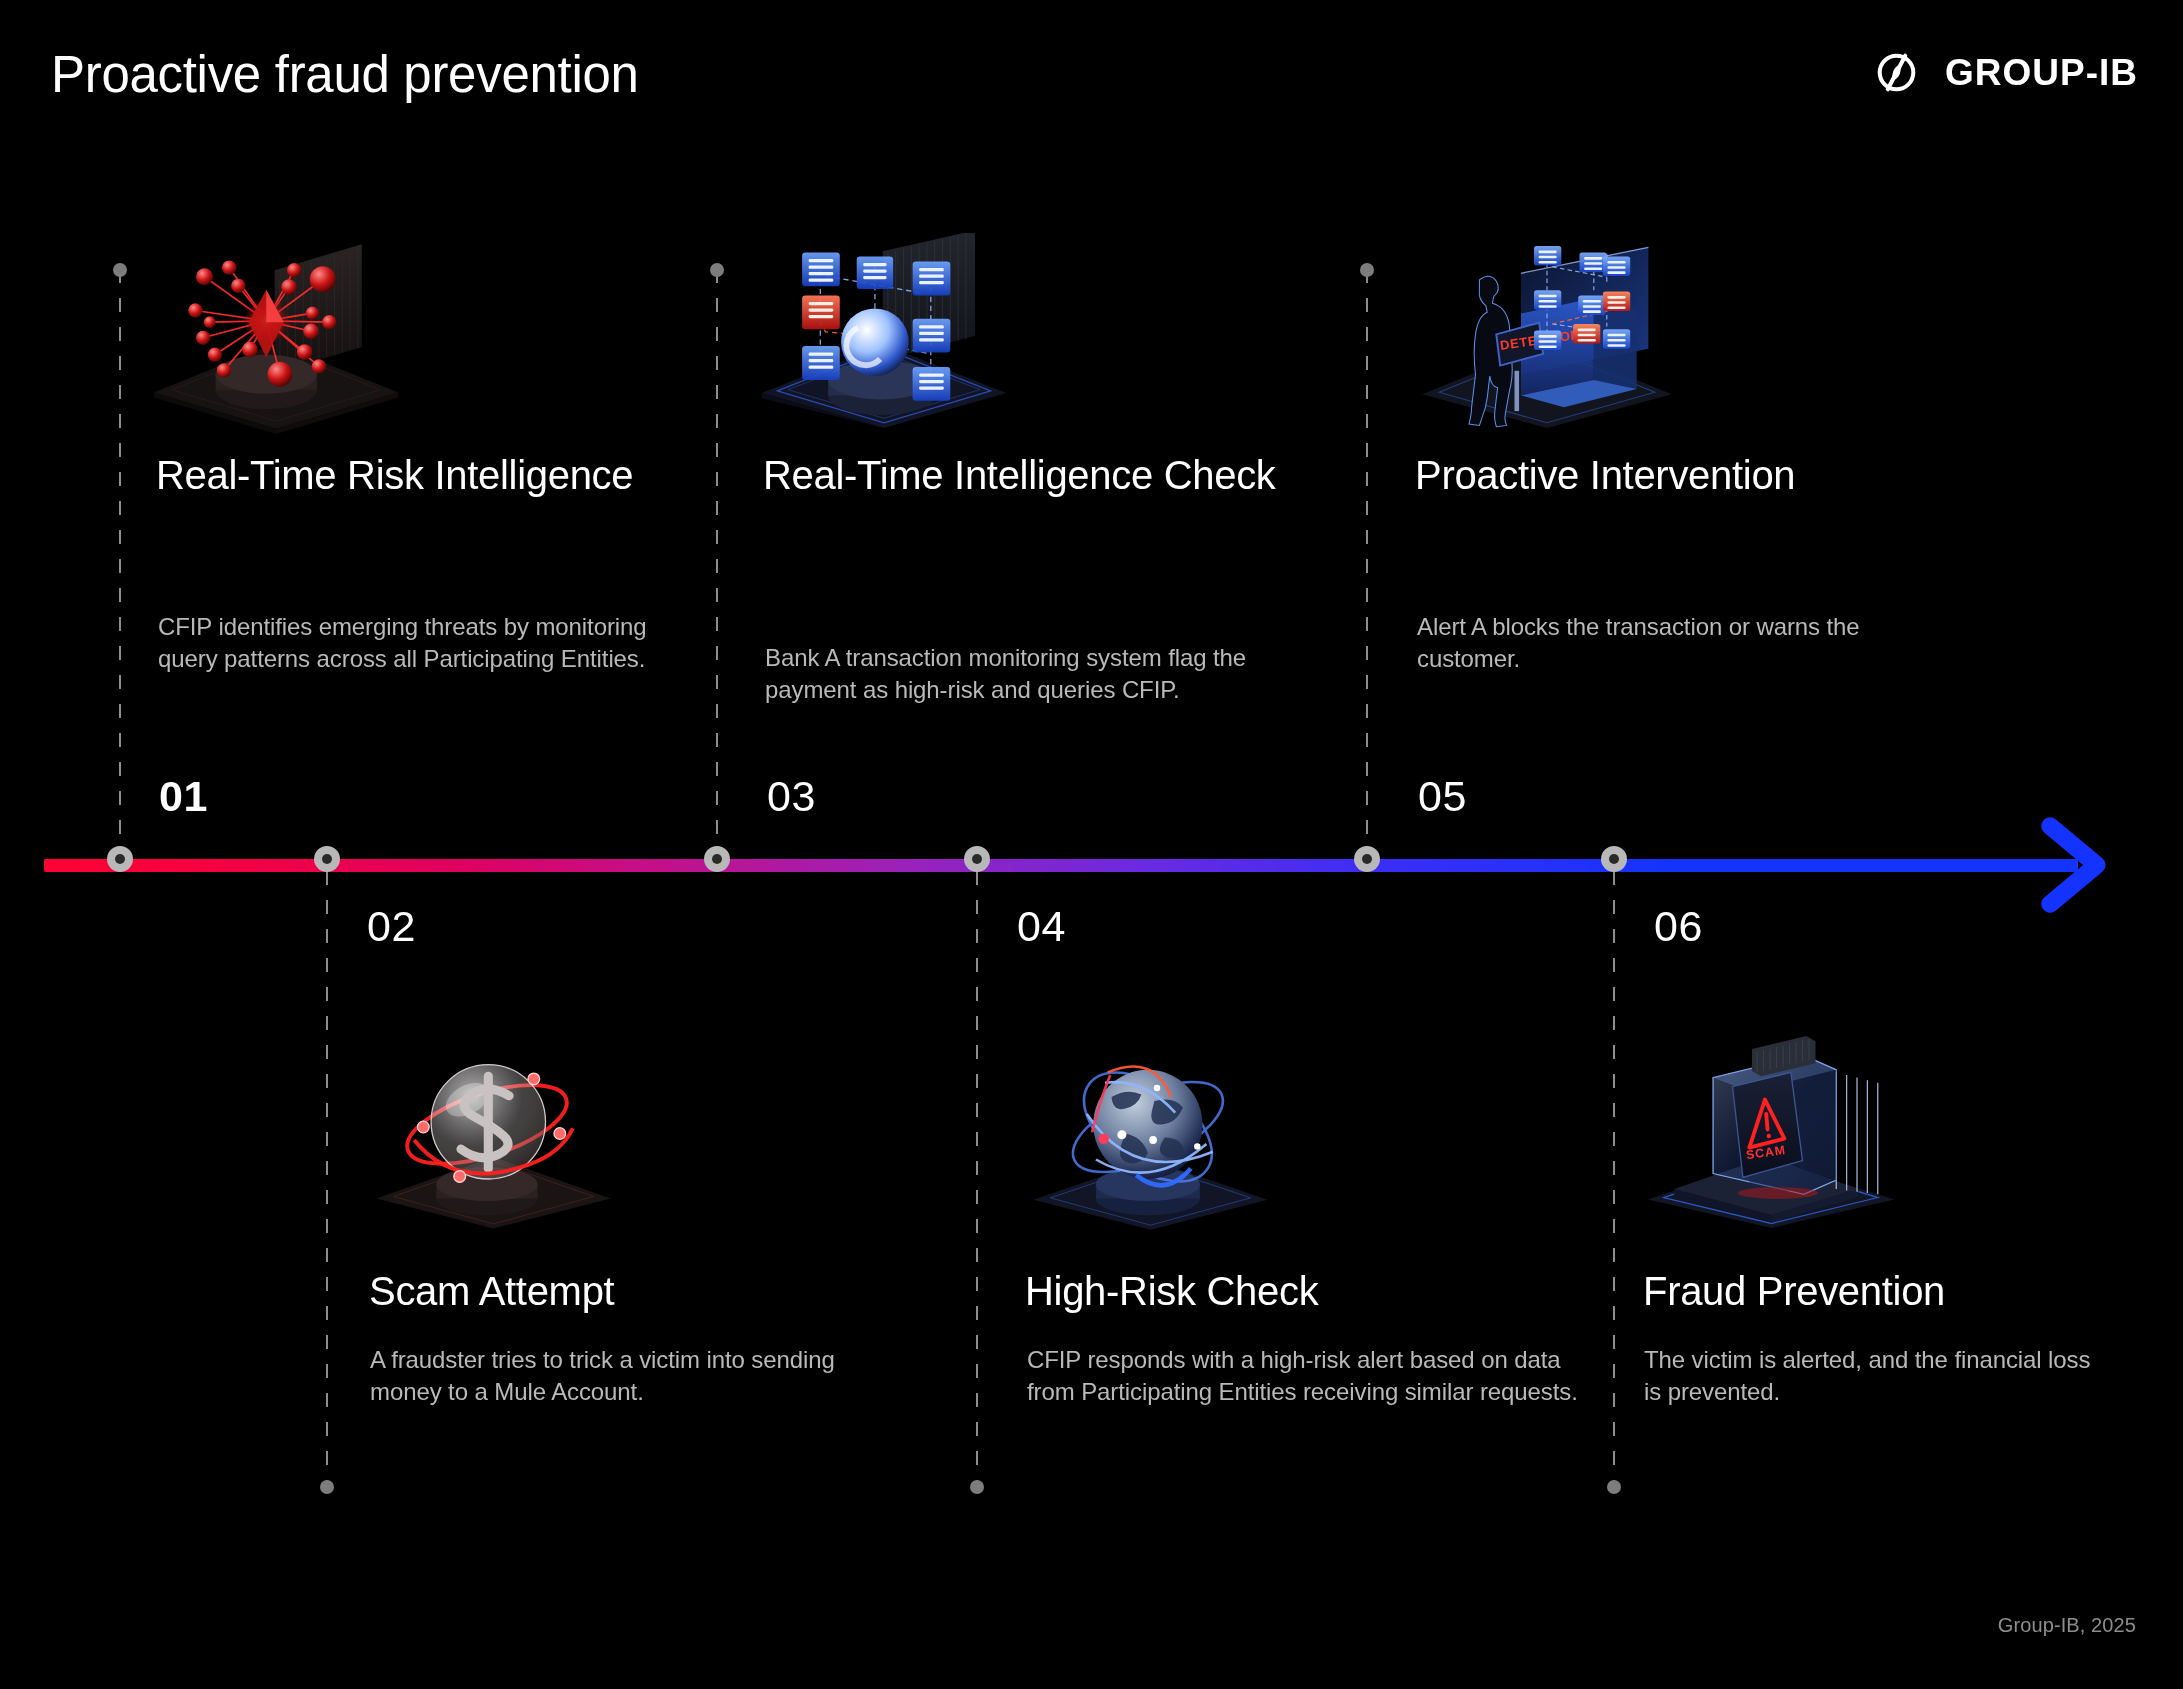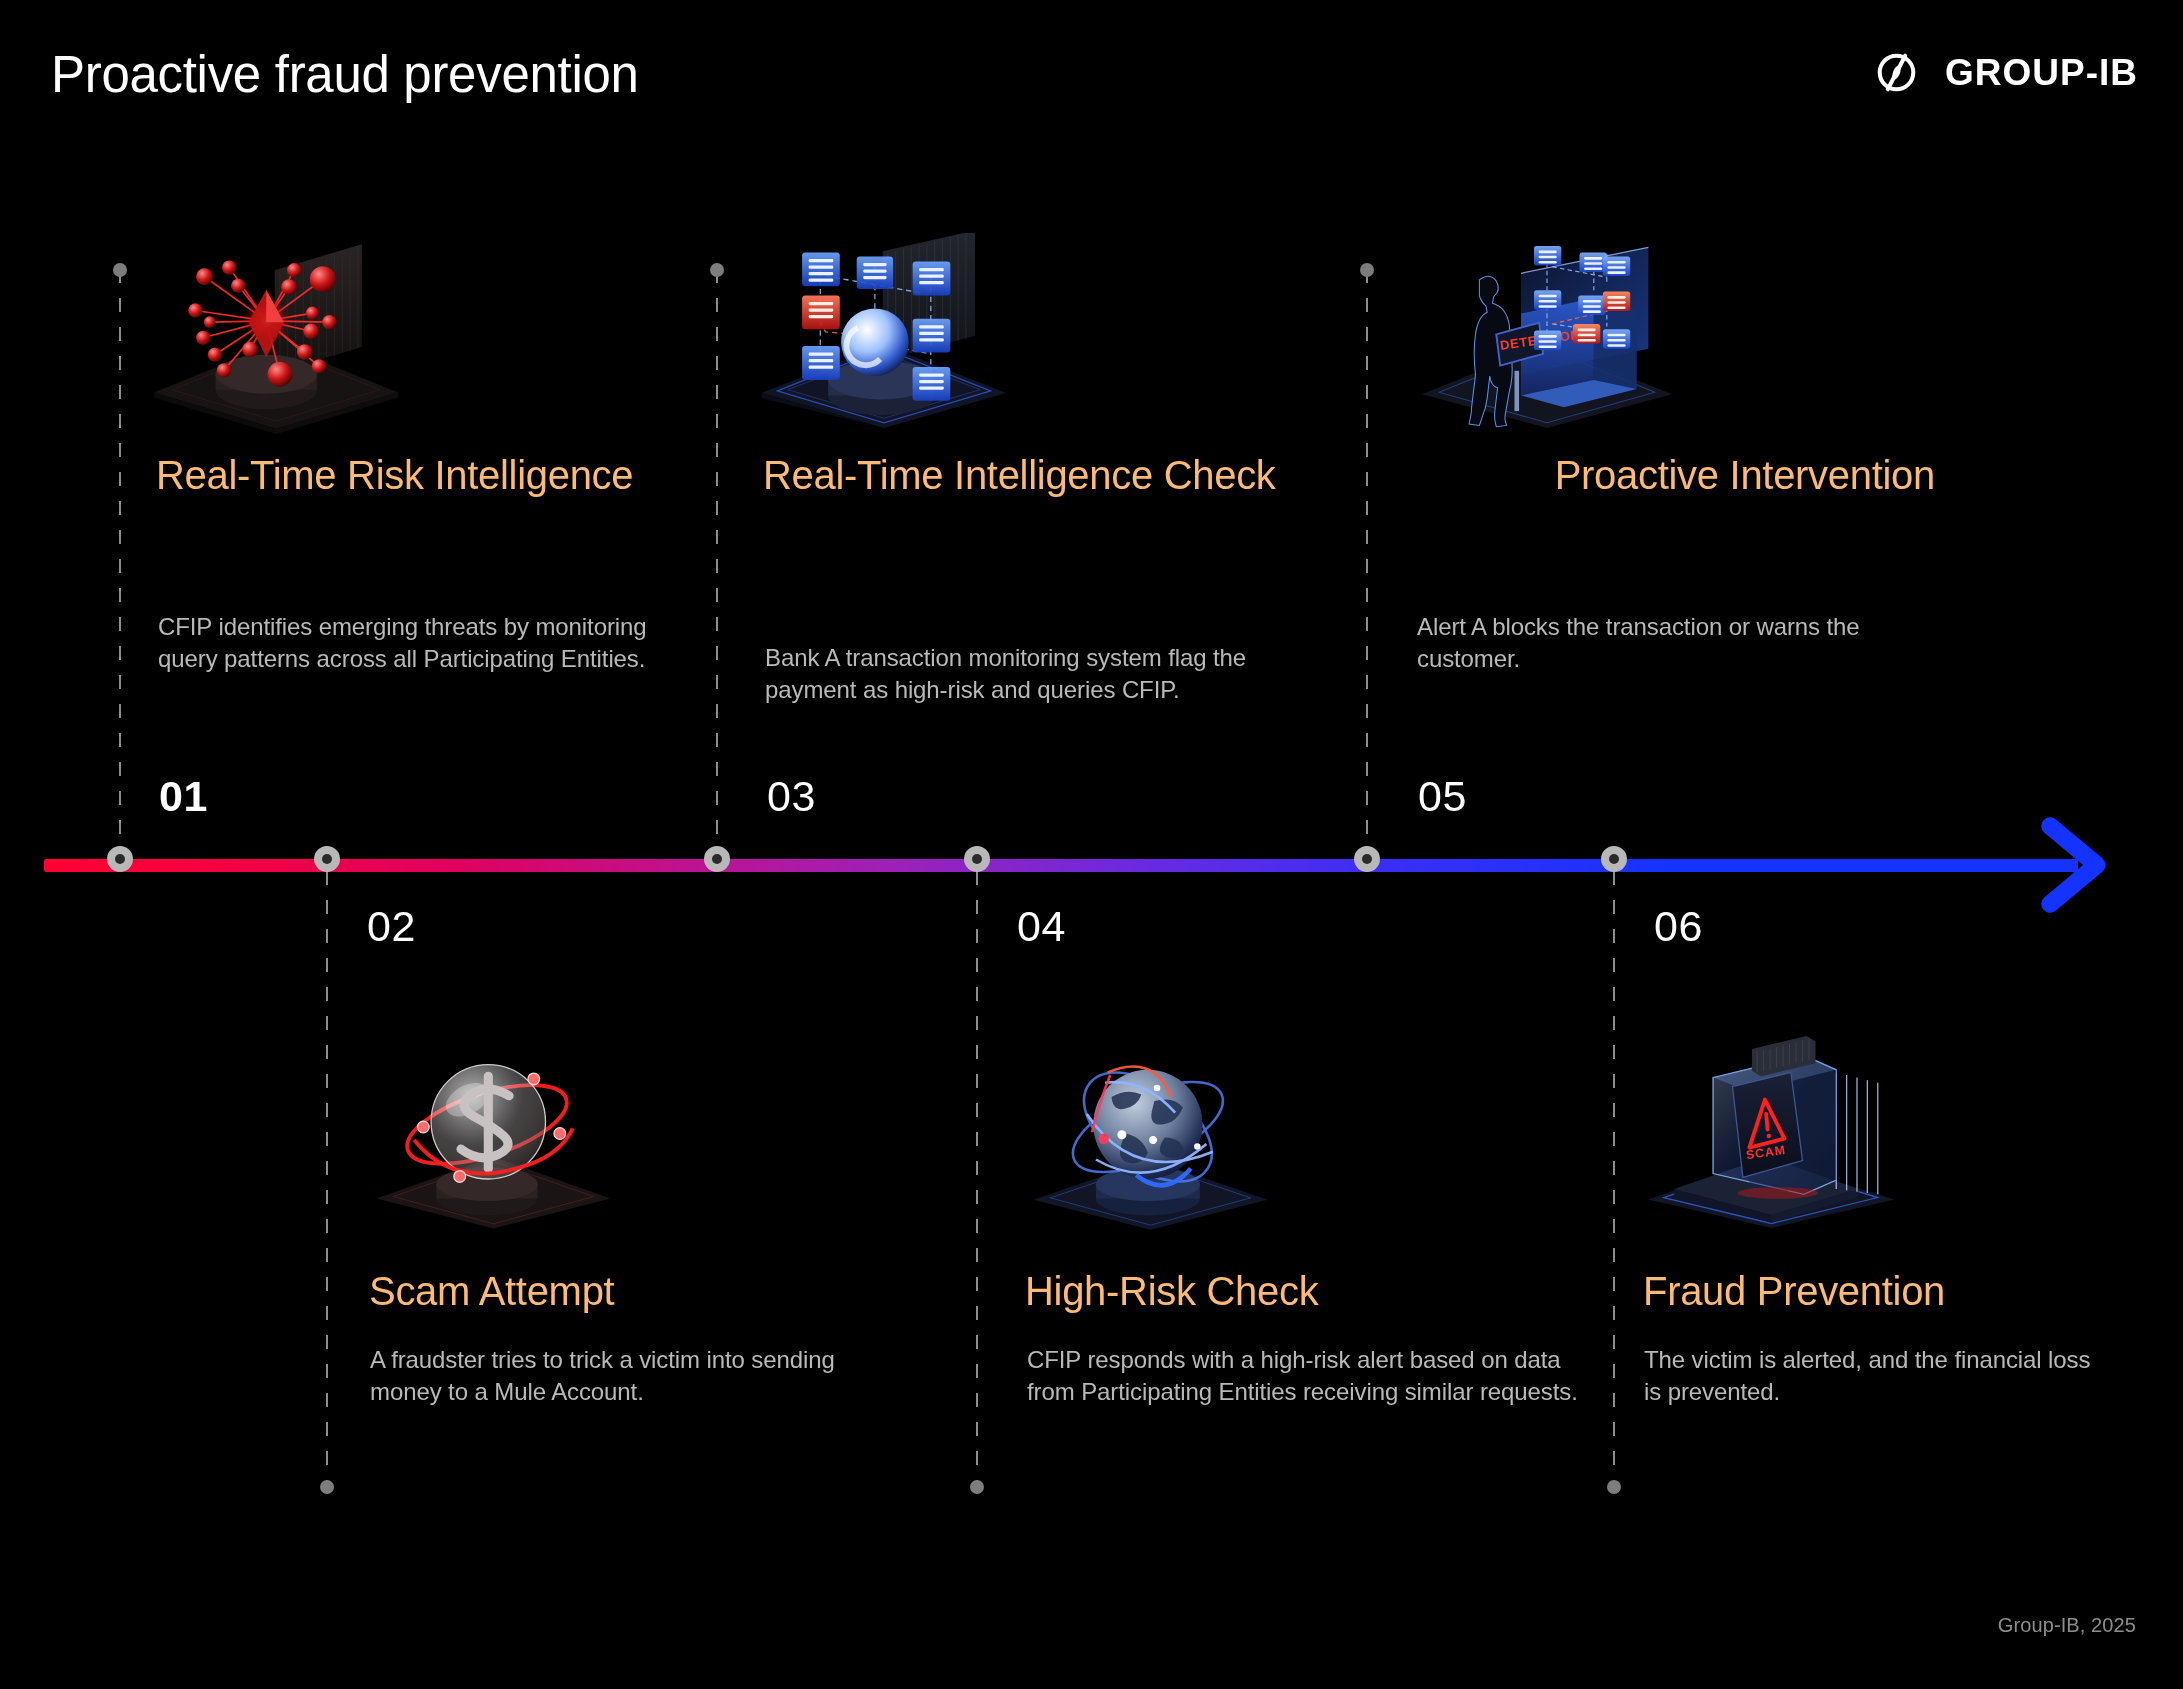--- a/index.html
+++ b/index.html
@@ -71,21 +71,21 @@
   
   .step{ position:absolute; z-index:4; }
   .step-illus{ position:absolute; left:0; }
   .step-illus svg{ display:block; }
   .step-num{
     position:absolute; font-size:43px; font-weight:400; color:#ffffff;
     letter-spacing:0.6px;
   }
   .step-title{
     position:absolute; font-size:40px; line-height:1.07;
-    font-weight:400; color:#fdba74; letter-spacing:-0.3px;
+    font-weight:400; color:#ffffff; letter-spacing:-0.3px;
   }
   .step-desc{
     position:absolute; font-size:24px; line-height:1.35;
     font-weight:400; color:#b9b9b9; letter-spacing:-0.1px;
   }
 
   
   .footer{
     position:absolute; right:47px; top:1600px;
     font-size:20px; color:#8d8d8d; letter-spacing:0.1px;margin-top:14px;
@@ -465,21 +465,21 @@
             </g>
           <rect x="286" y="148" width="42" height="30" rx="4" fill="url(#g5cube)" opacity="0.92"></rect>
           <g fill="#eaf1ff">
               <rect x="293" y="155" width="28" height="4" rx="2"></rect>
               <rect x="293" y="163" width="28" height="4" rx="2"></rect>
               <rect x="293" y="171" width="28" height="4" rx="2"></rect>
             </g>
         </g>
       </svg>
     </div>
-    <div class="step-title" style="left:1415px; top:454px; width:520px;text-align:right;">Proactive Intervention</div>
+    <div class="step-title" style="left:1415px; top:454px; width:520px;">Proactive Intervention</div>
     <div class="step-desc" style="left:1417px; top:611px; width:455px;">Alert A blocks the transaction or warns the customer.</div>
     <div class="step-num" style="left:1418px; top:772px;">05</div>
   </div>
 
   <div class="step" style="left:0; top:0;">
     <div class="step-num" style="left:367px; top:902px;">02</div>
     <div class="step-illus" style="left:370px; top:1036px;">
       <svg width="247" height="195" viewBox="0 0 380 300">
         <defs>
           <radialGradient id="g2glass" cx="0.36" cy="0.28" r="0.8">

